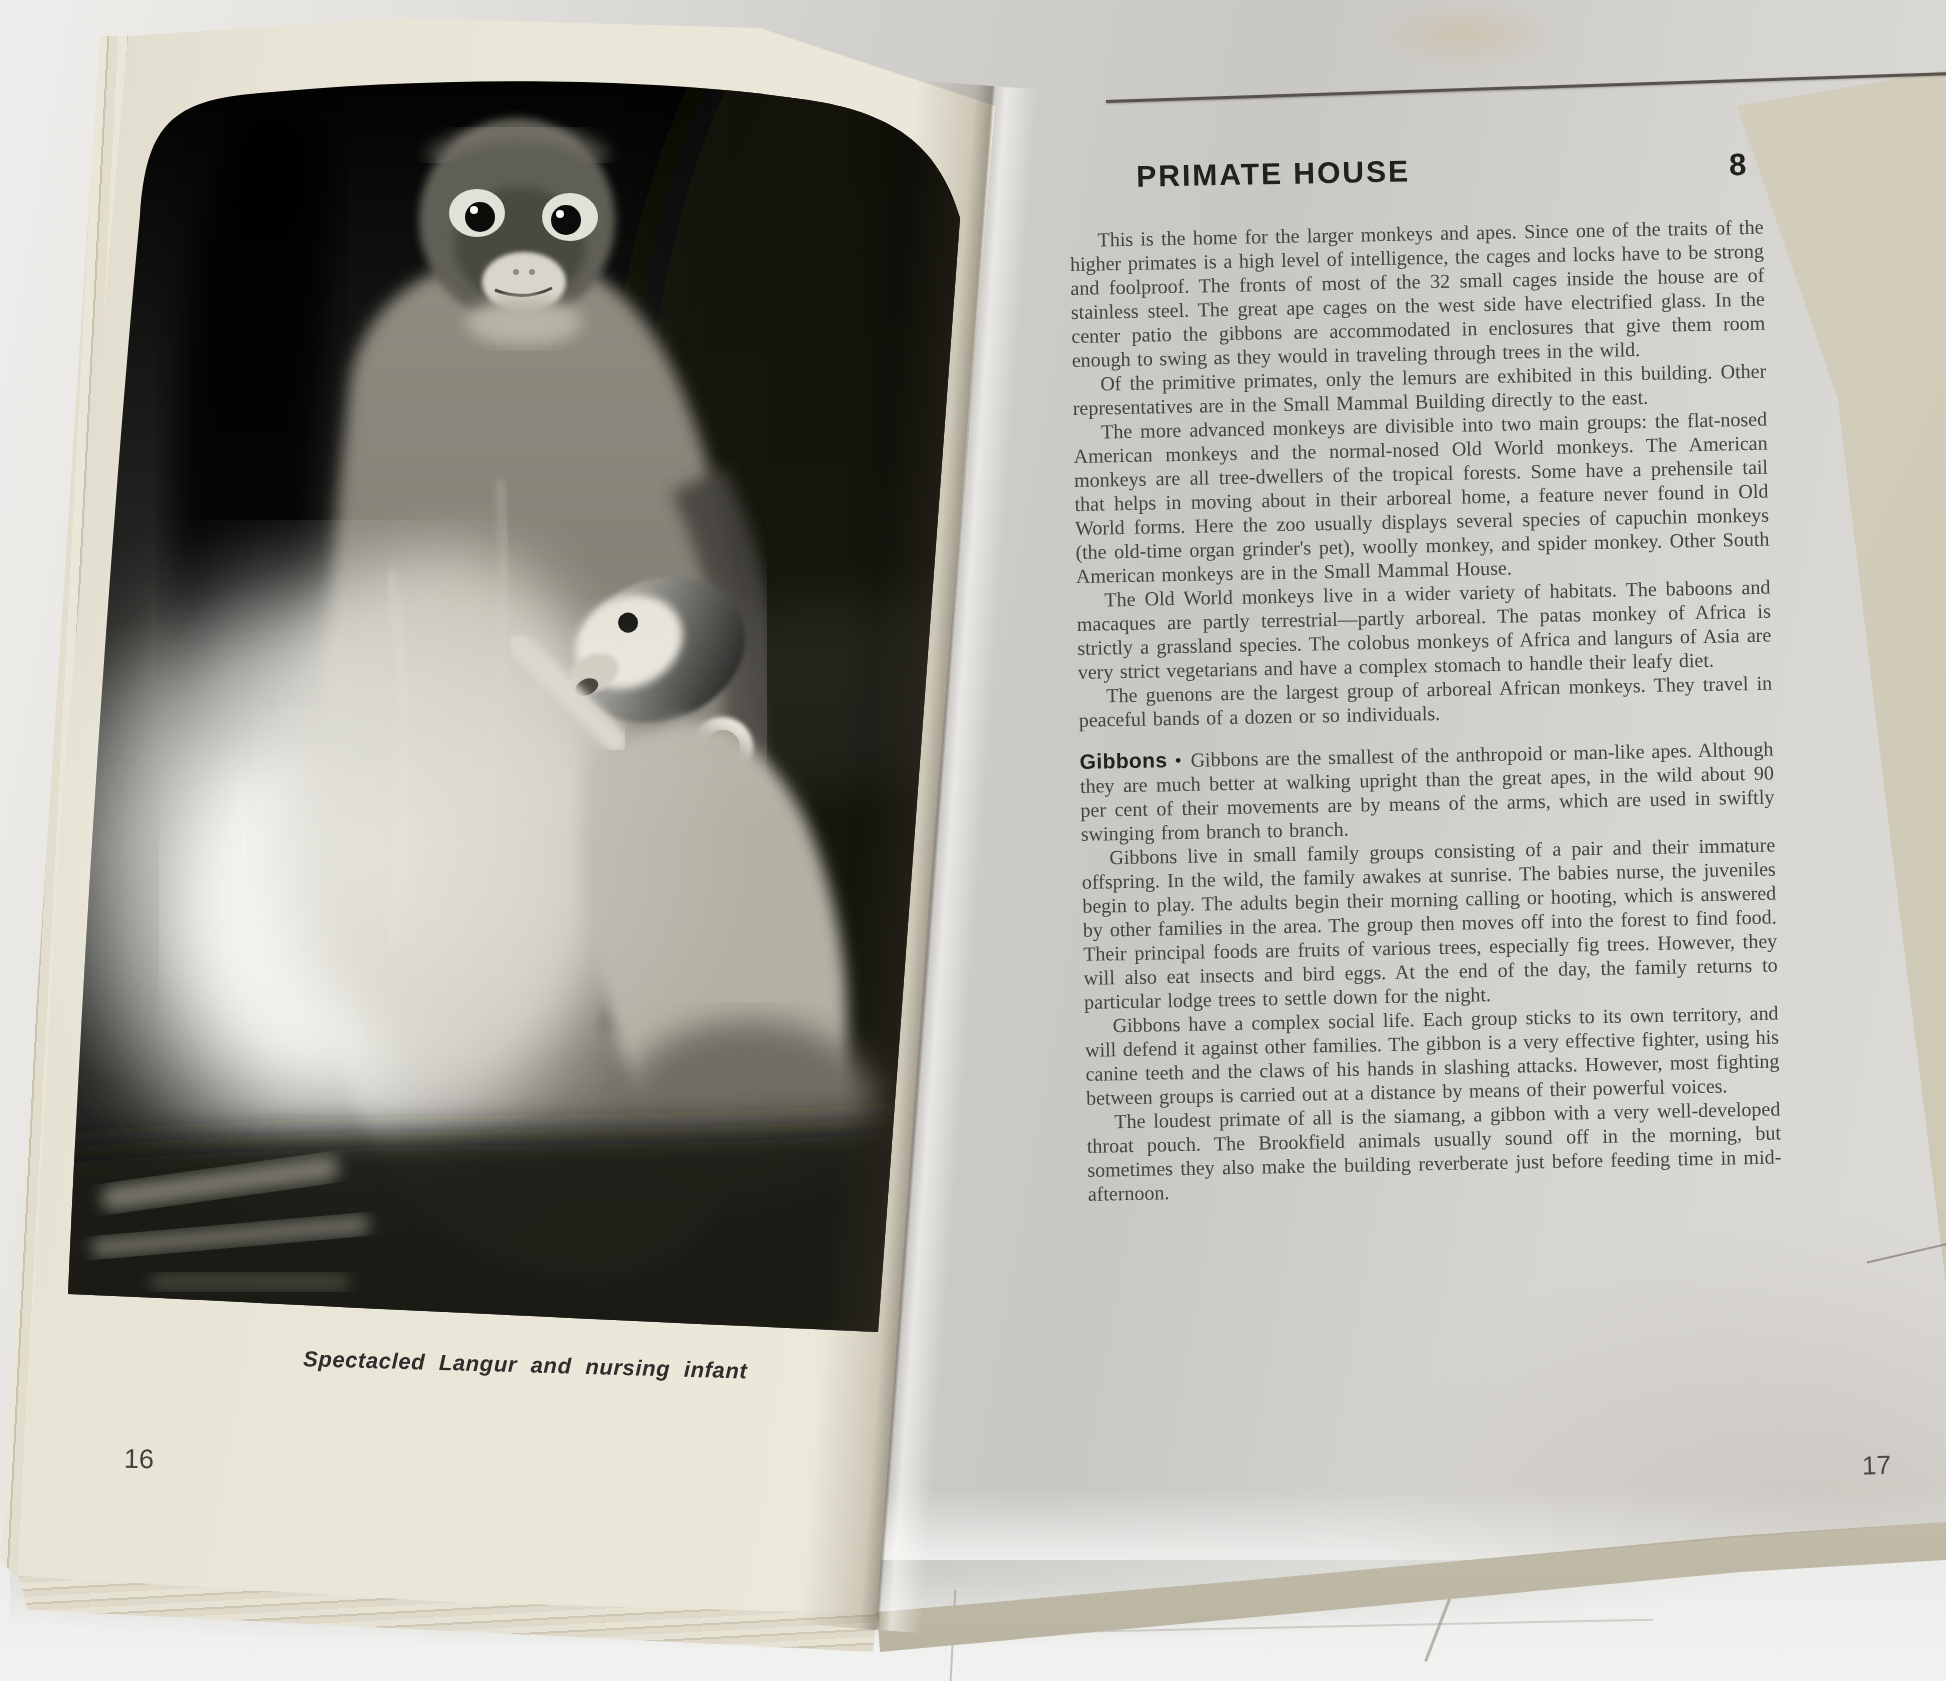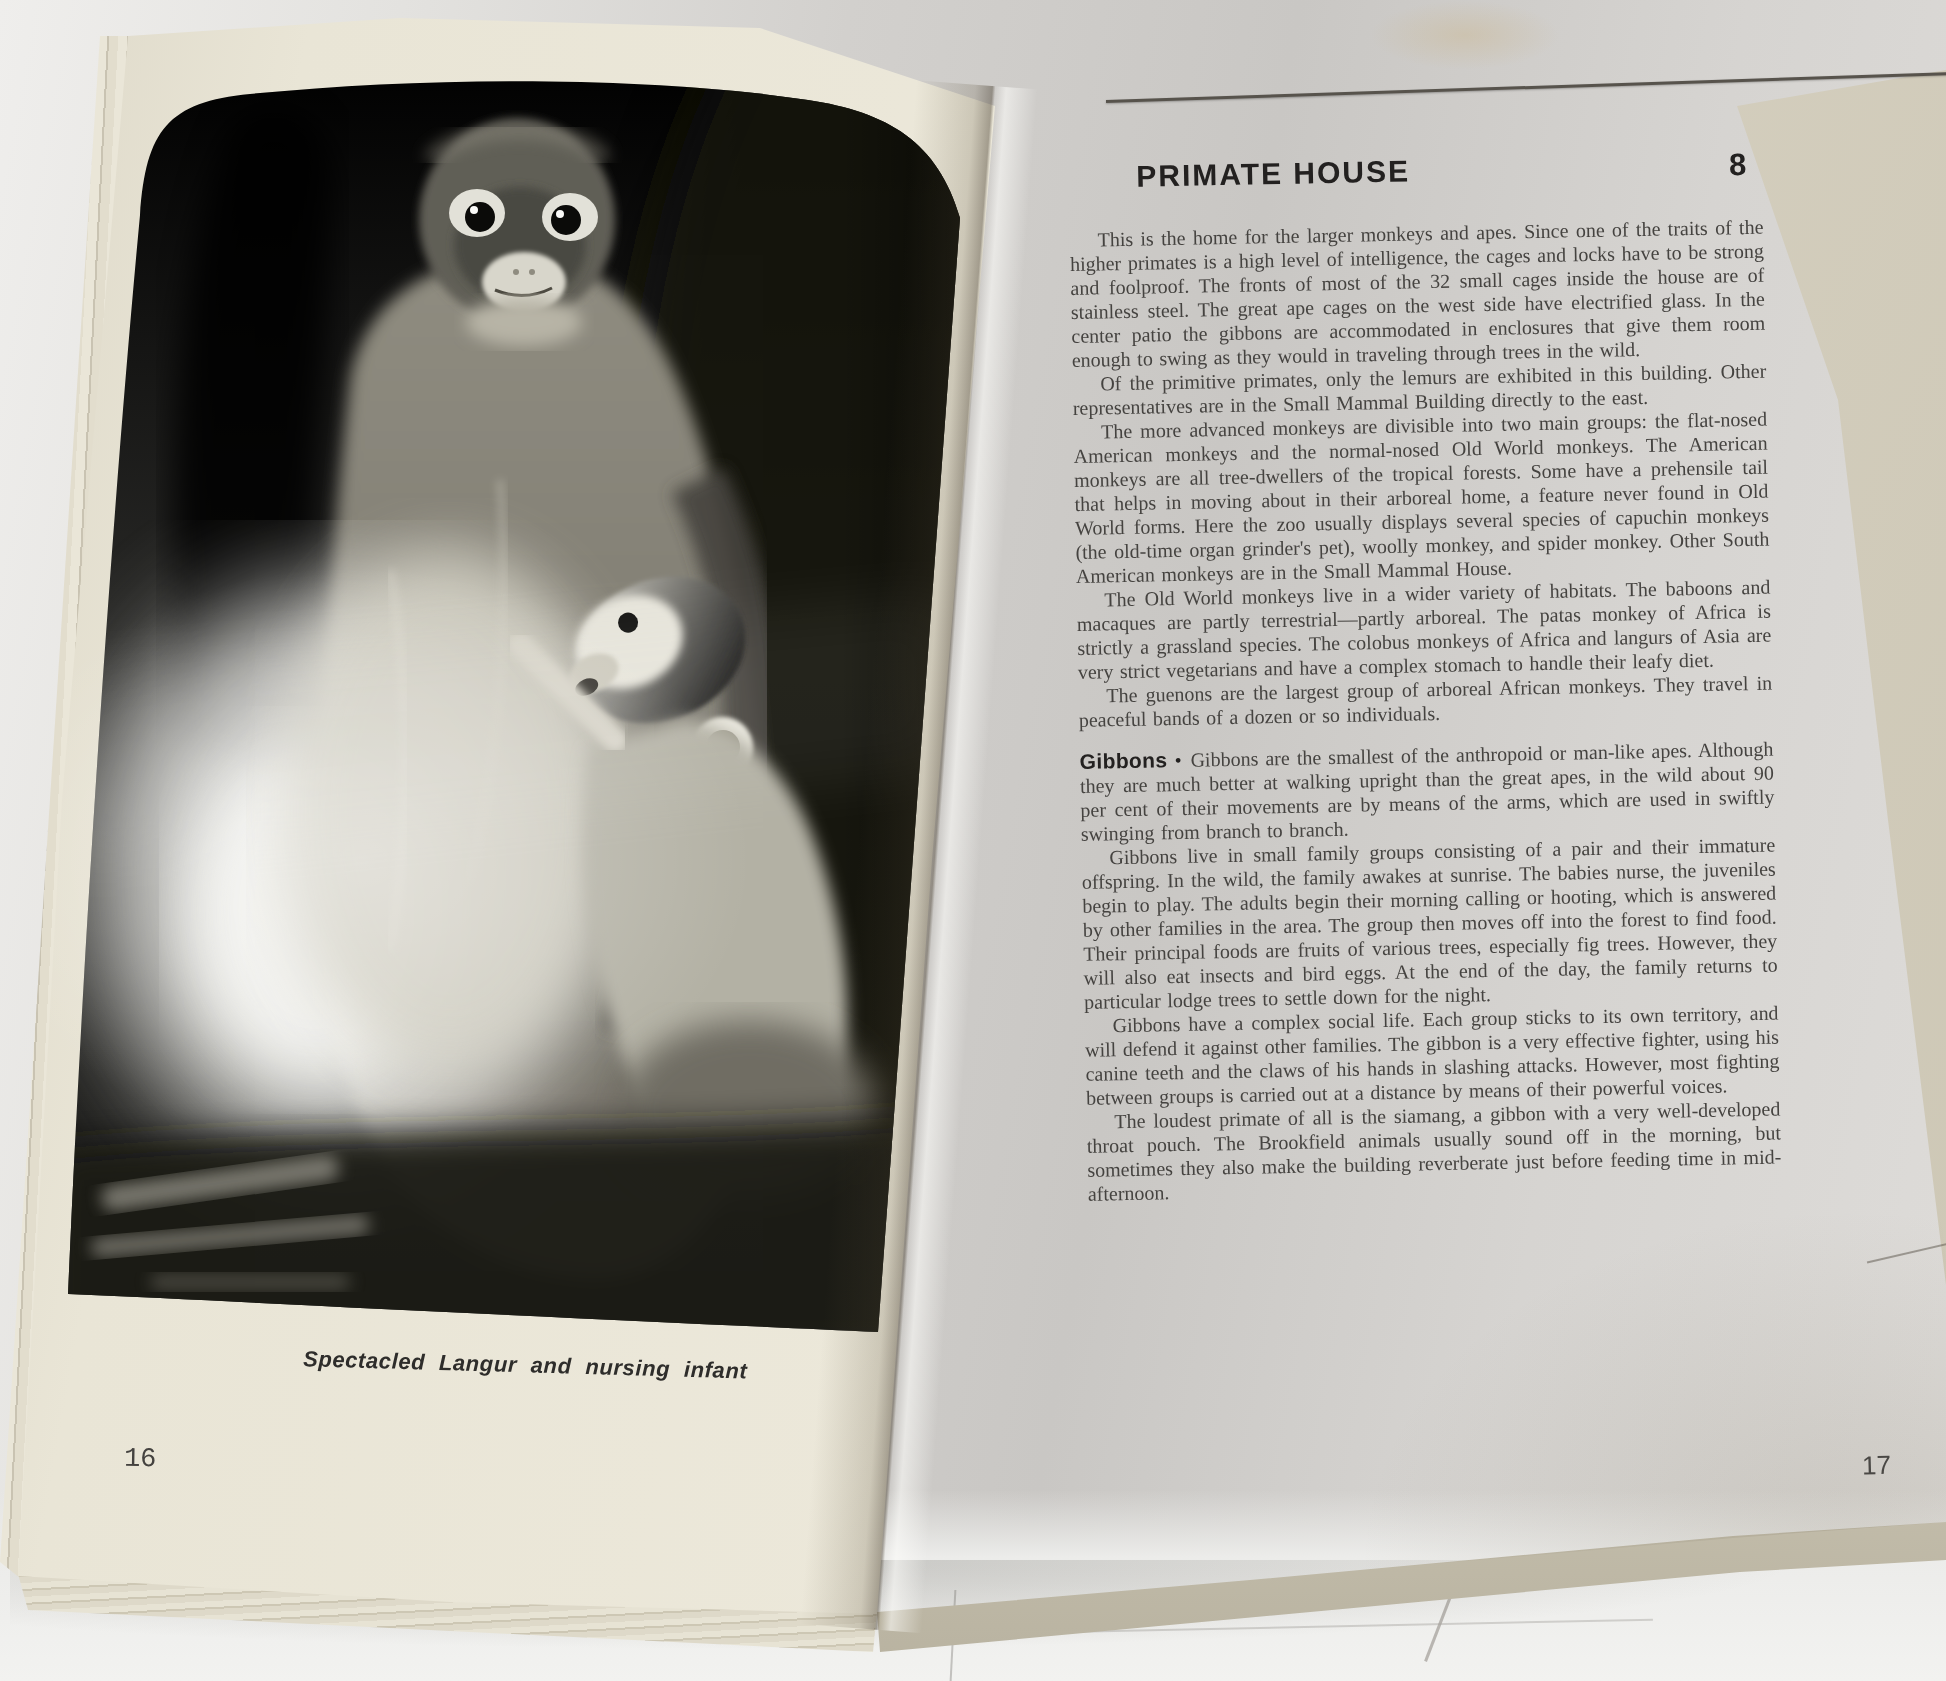--- a/index.html
+++ b/index.html
@@ -46,21 +46,21 @@
        background:radial-gradient(ellipse 700px 500px at 1850px 1560px,rgba(120,110,88,.18),rgba(120,110,88,0) 70%);}
   .gutter{position:absolute;left:858px;top:84px;width:156px;height:1548px;transform:rotate(4.3deg);
        background:linear-gradient(to right,rgba(95,85,62,0) 0%,rgba(95,85,62,.22) 38%,rgba(62,52,36,.42) 49%,rgba(255,255,250,.0) 51%,rgba(255,255,252,.55) 58%,rgba(255,255,252,0) 78%);}
   
   .photo-svg{position:absolute;left:30px;top:50px;}
   .photo-caption{position:absolute;left:303px;top:1352px;width:420px;
        font-family:"Liberation Sans",sans-serif;font-style:italic;font-weight:700;
        font-size:22px;letter-spacing:.6px;word-spacing:7px;color:#2e2d2b;
        transform:rotate(1.6deg);white-space:nowrap;}
   .page-number-left{position:absolute;left:124px;top:1444px;
-       font-family:Liberation Mono, monospace;font-size:27px;color:#44423f;transform:rotate(1deg);}
+       font-family:Liberation Sans, sans-serif;font-size:27px;color:#44423f;transform:rotate(1deg);}
   
   .right-content{position:absolute;left:1068px;top:160px;width:694px;transform:rotate(-1.1deg);transform-origin:0 0;}
   .chapter-header{display:flex;justify-content:space-between;align-items:baseline;height:42px;}
   .chapter-title{margin-left:68px;font-family:"Liberation Sans",sans-serif;font-weight:700;
        font-size:30px;letter-spacing:2px;color:#232120;}
   .chapter-number{margin-right:16px;font-family:"Liberation Sans",sans-serif;font-weight:700;
        font-size:31px;color:#232120;}
   .body-text{margin-top:26px;color:#454340;font-size:20px;line-height:24px;text-align:justify;word-spacing:1.5px;}
   .body-text p{margin:0;text-indent:28px;}
   .gibbons-start{margin-top:18px !important;text-indent:0 !important;}

